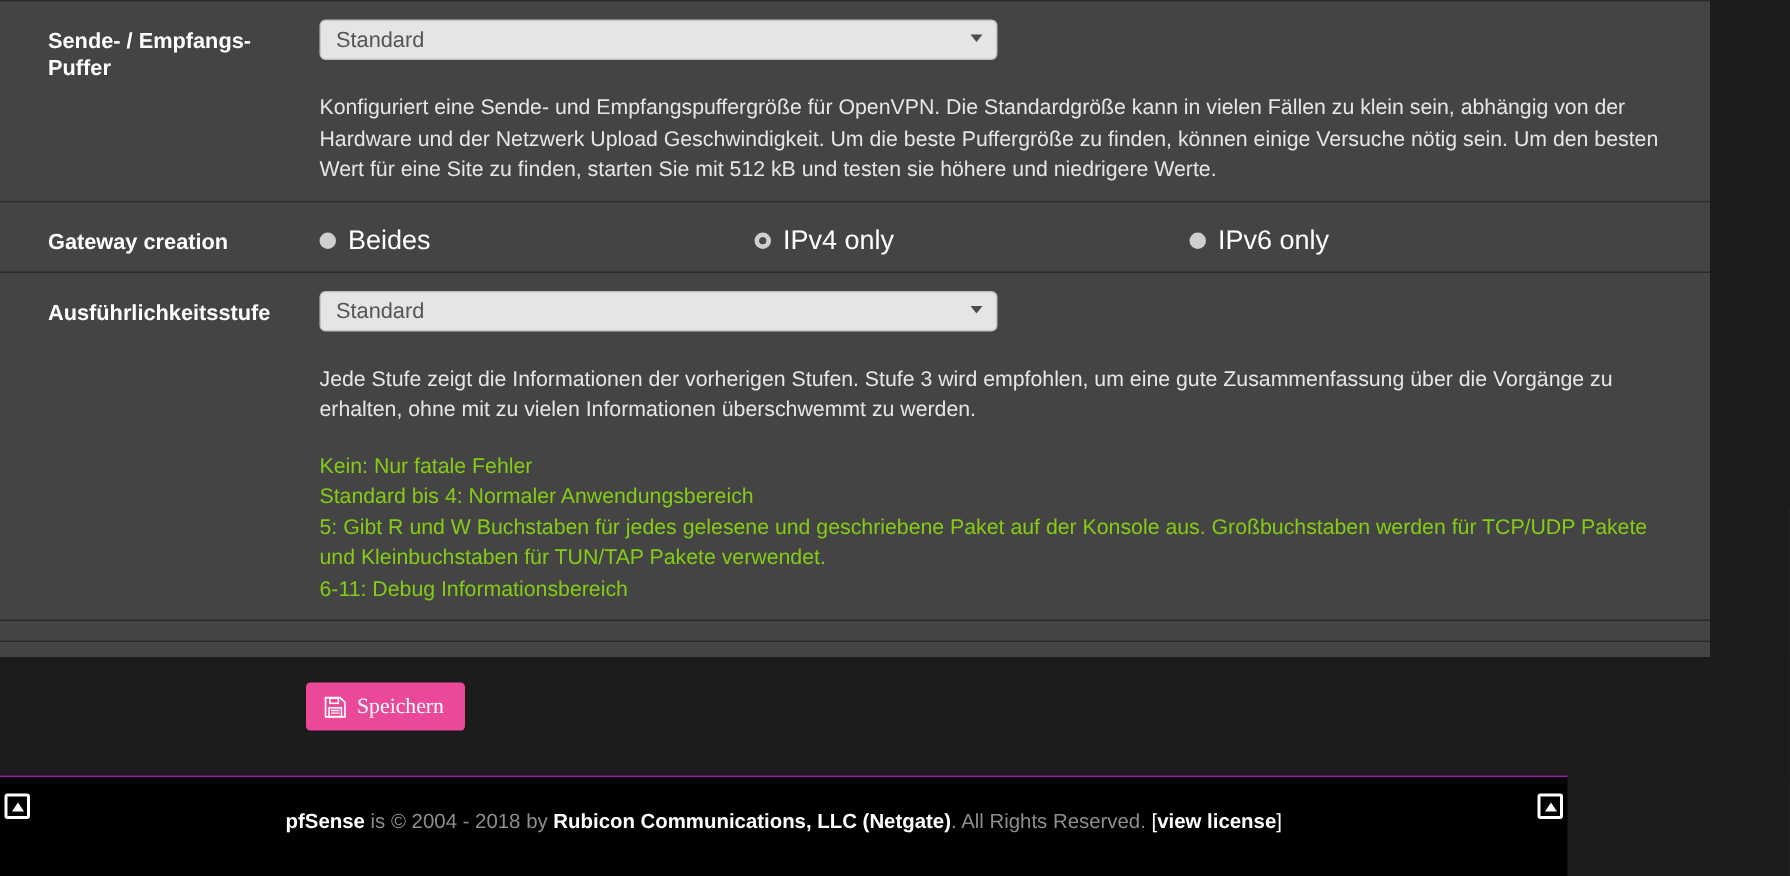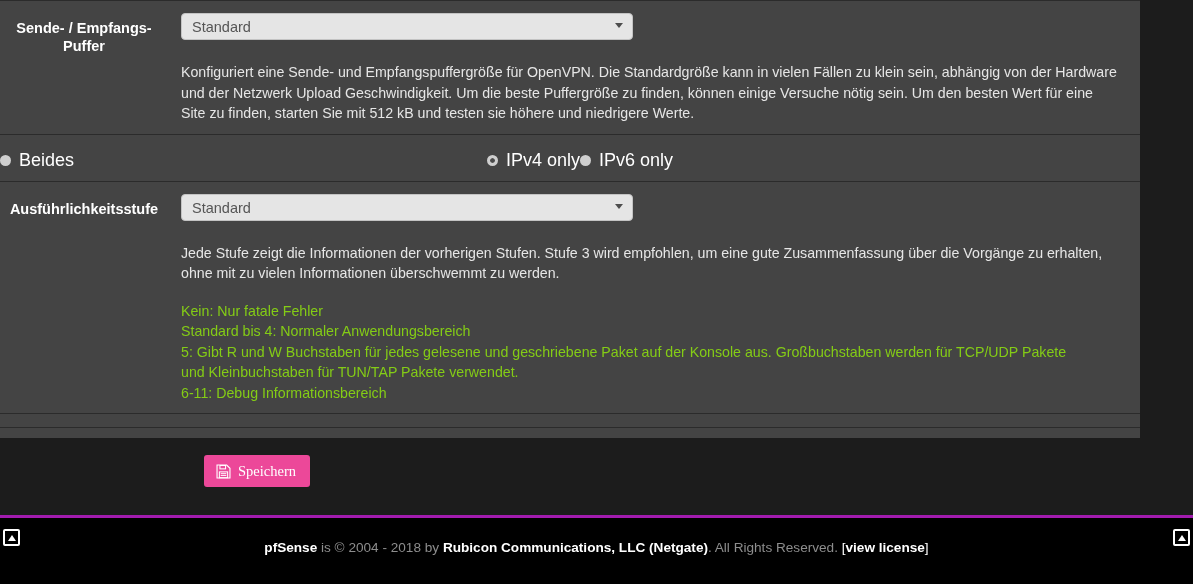--- a/index.html
+++ b/index.html
@@ -41,27 +41,28 @@
   }
 
   .row-inner {
     display: flex;
     align-items: flex-start;
   }
 
   .label-col {
     width: 168px;
     flex: 0 0 168px;
-    text-align: center;
+    text-align: left;
     padding-right: 13px;
     font-weight: bold;
     font-size: 14.5px;
     line-height: 18px;
     color: #ffffff;
     padding-top: 6px;
+    margin-left: 32px;
   }
 
   .field-col {
     flex: 1 1 auto;
     padding-right: 16px;
   }
 
   
   .select-box {
     position: relative;
@@ -118,21 +119,21 @@
     padding-top: 3px;
   }
   .radio-item {
     display: flex;
     align-items: center;
     cursor: pointer;
     font-size: 18px;
     color: #ffffff;
   }
   .radio-item.r1 { width: 290px; }
-  .radio-item.r2 { width: 290px; justify-content: flex-end; }
+  .radio-item.r2 { width: 290px; }
   .radio-dot {
     width: 11px;
     height: 11px;
     border-radius: 50%;
     background: #cfcfcf;
     margin-right: 8px;
     flex: 0 0 11px;
     box-sizing: border-box;
   }
   .radio-dot.checked {
@@ -175,24 +176,24 @@
     cursor: pointer;
     line-height: 16px;
   }
   .btn-save svg { display: block; }
 
   
   .footer {
     position: absolute;
     left: 0;
     bottom: 0;
-    width: 1193px;
+    width: 1045px;
     height: 66px;
     background: #000000;
-    border-top: 3px solid #a21caf;
+    border-top: 1px solid #a21caf;
   }
   .footer-text {
     position: absolute;
     left: 0;
     right: 0;
     top: 21px;
     text-align: center;
     font-size: 13.6px;
     color: #8d8d8d;
     line-height: 18px;
@@ -245,20 +246,21 @@
             <span class="sel-value">Standard</span>
             <span class="sel-caret"></span>
           </div>
           <div class="help wide">Konfiguriert eine Sende- und Empfangspuffergröße für OpenVPN. Die Standardgröße kann in vielen Fällen zu klein sein, abhängig von der Hardware und der Netzwerk Upload Geschwindigkeit. Um die beste Puffergröße zu finden, können einige Versuche nötig sein. Um den besten Wert für eine Site zu finden, starten Sie mit 512 kB und testen sie höhere und niedrigere Werte.</div>
         </div>
       </div>
     </div>
 
     <div class="form-row">
       <div class="row-inner">
+        <div class="label-col">Gateway creation</div>
         <div class="field-col">
           <div class="radio-line">
             <label class="radio-item r1">
               <span class="radio-dot"></span>
               <span>Beides</span>
             </label>
             <label class="radio-item r2">
               <span class="radio-dot checked"></span>
               <span>IPv4 only</span>
             </label>

